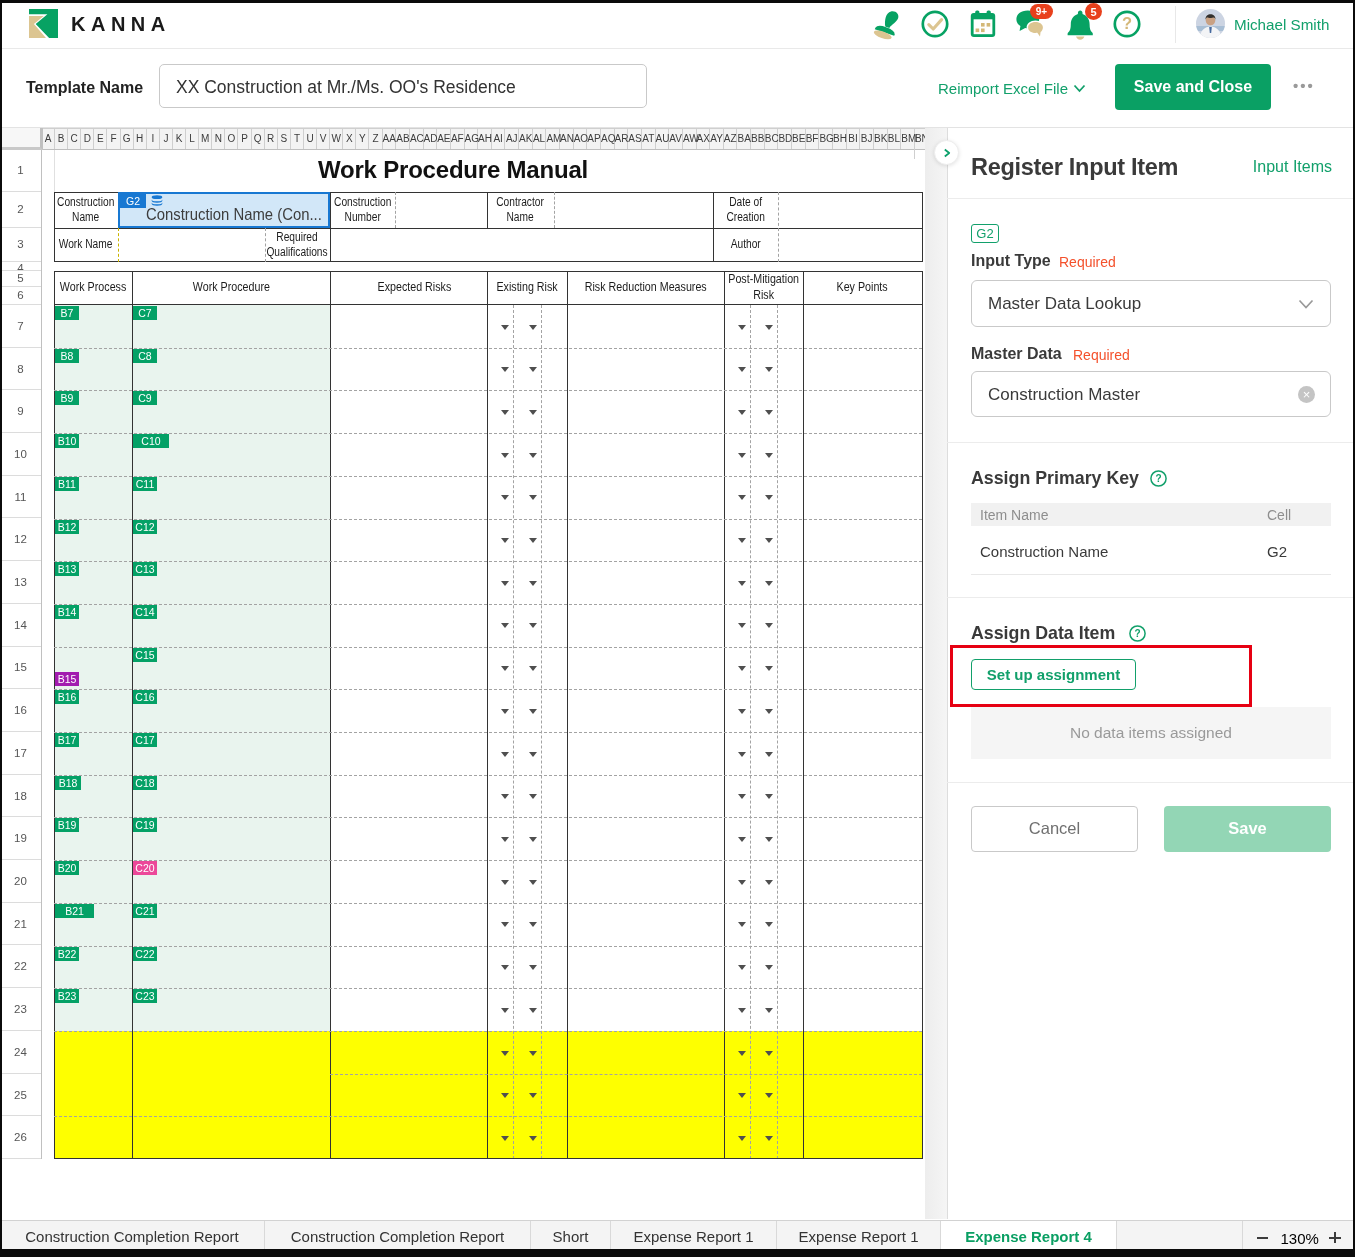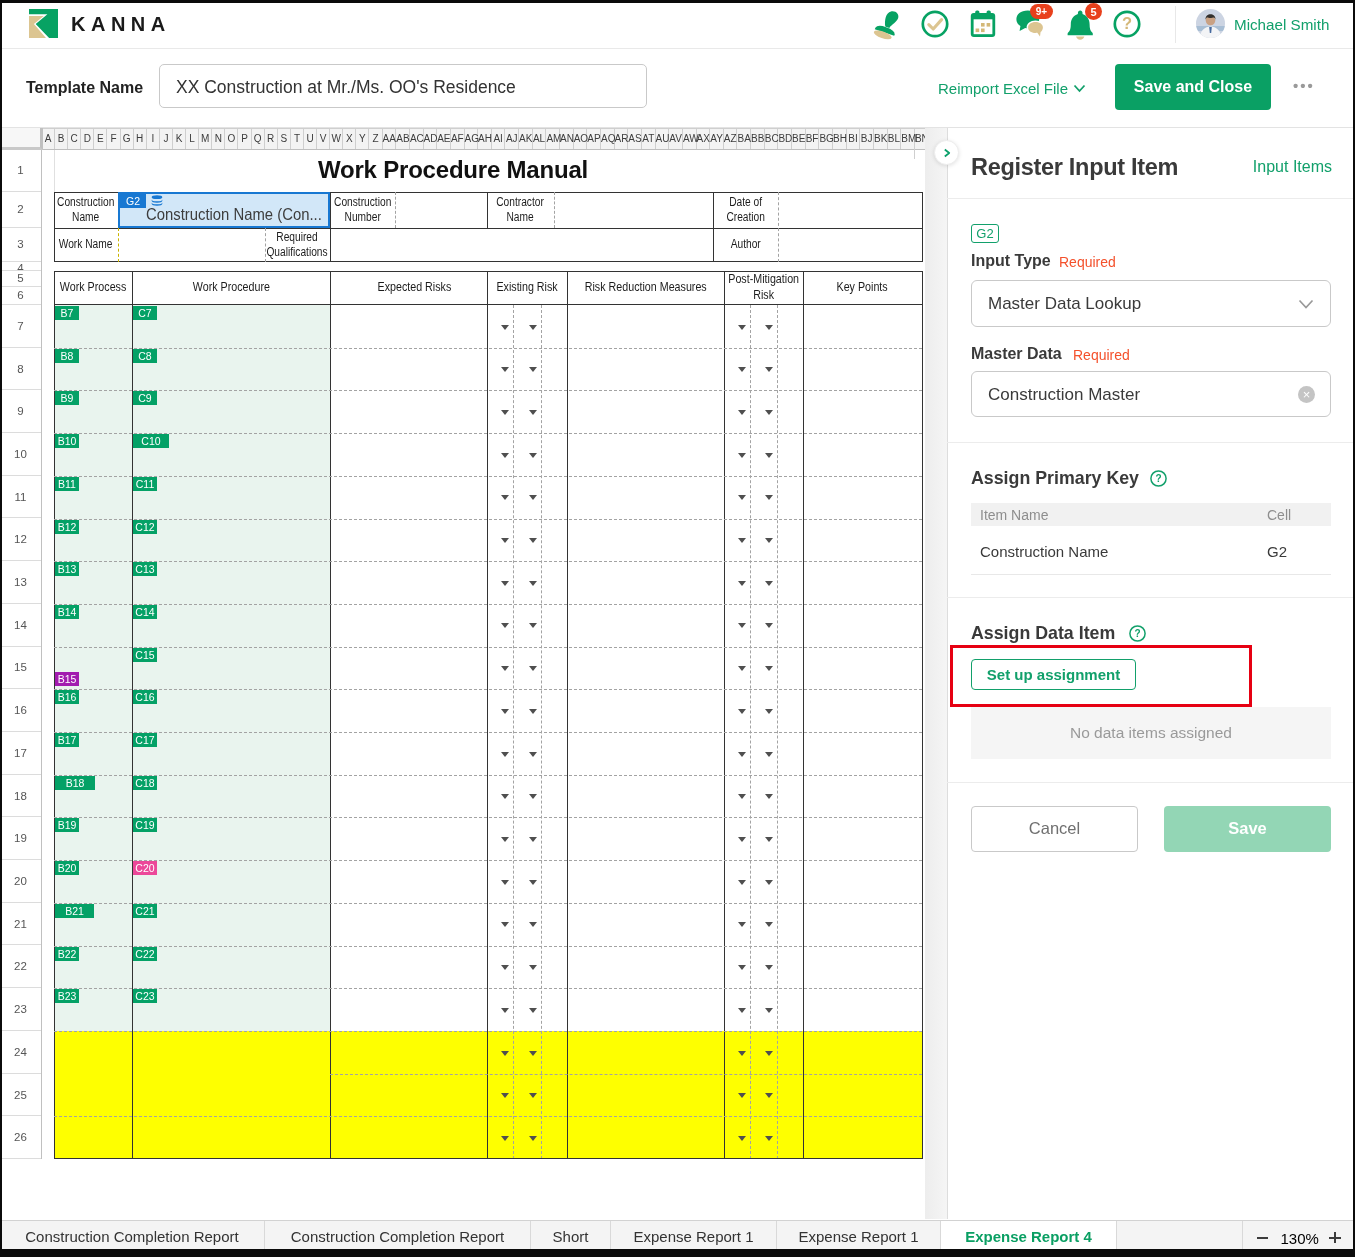--- a/index.html
+++ b/index.html
@@ -293,21 +293,21 @@
     <div class="ab ctr" style="left:55px;top:562.2px;width:24px;height:14px;background:#04a166;color:#fff;font-size:10.5px;">B13</div>
     <div class="ab ctr" style="left:133px;top:562.2px;width:24px;height:14px;background:#04a166;color:#fff;font-size:10.5px;">C13</div>
     <div class="ab ctr" style="left:55px;top:604.9px;width:24px;height:14px;background:#04a166;color:#fff;font-size:10.5px;">B14</div>
     <div class="ab ctr" style="left:133px;top:604.9px;width:24px;height:14px;background:#04a166;color:#fff;font-size:10.5px;">C14</div>
     <div class="ab ctr" style="left:55px;top:647.6px;width:24px;height:14px;background:#a21caf;color:#fff;font-size:10.5px;margin-top:24px;">B15</div>
     <div class="ab ctr" style="left:133px;top:647.6px;width:24px;height:14px;background:#04a166;color:#fff;font-size:10.5px;">C15</div>
     <div class="ab ctr" style="left:55px;top:690.3px;width:24px;height:14px;background:#04a166;color:#fff;font-size:10.5px;">B16</div>
     <div class="ab ctr" style="left:133px;top:690.3px;width:24px;height:14px;background:#04a166;color:#fff;font-size:10.5px;">C16</div>
     <div class="ab ctr" style="left:55px;top:733.0px;width:24px;height:14px;background:#04a166;color:#fff;font-size:10.5px;">B17</div>
     <div class="ab ctr" style="left:133px;top:733.0px;width:24px;height:14px;background:#04a166;color:#fff;font-size:10.5px;">C17</div>
-    <div class="ab ctr" style="left:55px;top:775.7px;width:40px;height:14px;background:#04a166;color:#fff;font-size:10.5px;">B18</div>
+    <div class="ab ctr" style="left:55px;top:775.7px;width:26px;height:14px;background:#04a166;color:#fff;font-size:10.5px;">B18</div>
     <div class="ab ctr" style="left:133px;top:775.7px;width:24px;height:14px;background:#04a166;color:#fff;font-size:10.5px;">C18</div>
     <div class="ab ctr" style="left:55px;top:818.4px;width:24px;height:14px;background:#04a166;color:#fff;font-size:10.5px;">B19</div>
     <div class="ab ctr" style="left:133px;top:818.4px;width:24px;height:14px;background:#04a166;color:#fff;font-size:10.5px;">C19</div>
     <div class="ab ctr" style="left:55px;top:861.1px;width:24px;height:14px;background:#04a166;color:#fff;font-size:10.5px;">B20</div>
     <div class="ab ctr" style="left:133px;top:861.1px;width:24px;height:14px;background:#ec4899;color:#fff;font-size:10.5px;">C20</div>
     <div class="ab ctr" style="left:55px;top:903.8px;width:39px;height:14px;background:#04a166;color:#fff;font-size:10.5px;">B21</div>
     <div class="ab ctr" style="left:133px;top:903.8px;width:24px;height:14px;background:#04a166;color:#fff;font-size:10.5px;">C21</div>
     <div class="ab ctr" style="left:55px;top:946.5px;width:24px;height:14px;background:#04a166;color:#fff;font-size:10.5px;">B22</div>
     <div class="ab ctr" style="left:133px;top:946.5px;width:24px;height:14px;background:#04a166;color:#fff;font-size:10.5px;">C22</div>
     <div class="ab ctr" style="left:55px;top:989.2px;width:24px;height:14px;background:#04a166;color:#fff;font-size:10.5px;">B23</div>

